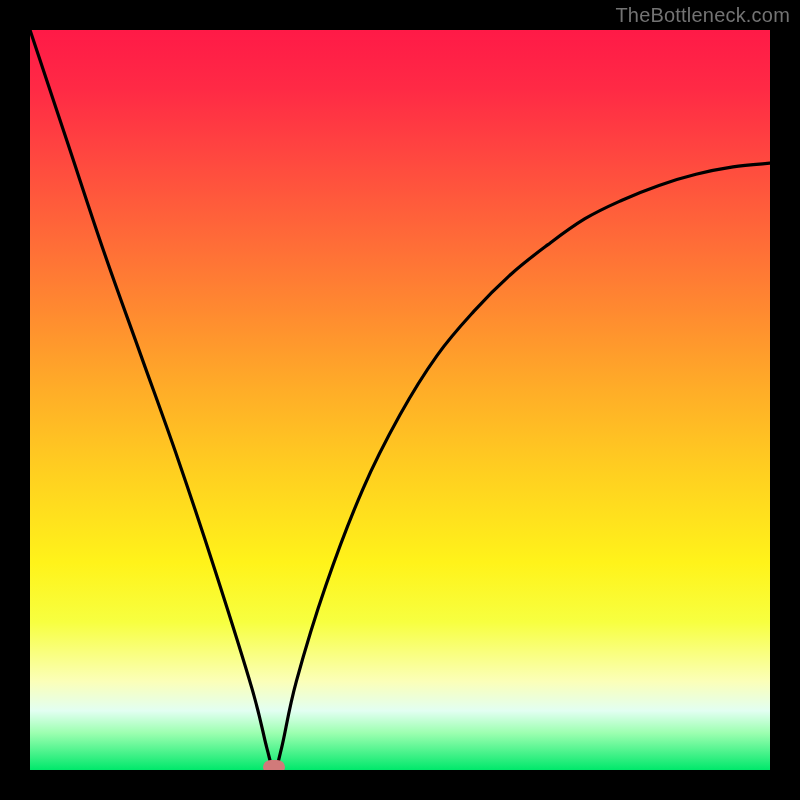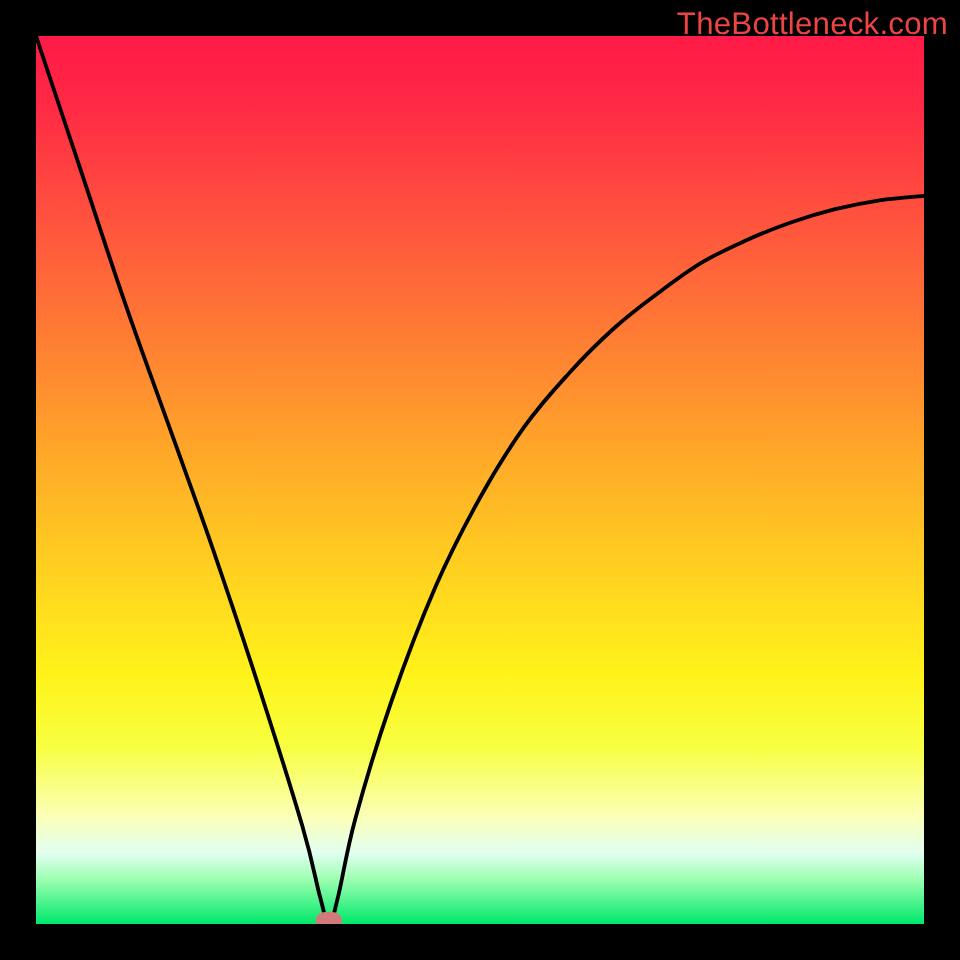--- a/index.html
+++ b/index.html
@@ -55,22 +55,22 @@
     width: 22px;
     height: 14px;
     background: #d17a7a;
     border-radius: 8px / 7px;
   }
   .attrib {
     position: absolute;
     top: 4px;
     right: 10px;
     font-family: Arial, Helvetica, sans-serif;
-    font-size: 26px;
-    color: #ef4444;
+    font-size: 20px;
+    color: #737373;
     letter-spacing: 0.2px;
     user-select: none;
   }
 </style>
 </head>
 <body>
 
 <div class="stage">
   <div class="attrib">TheBottleneck.com</div>
 

